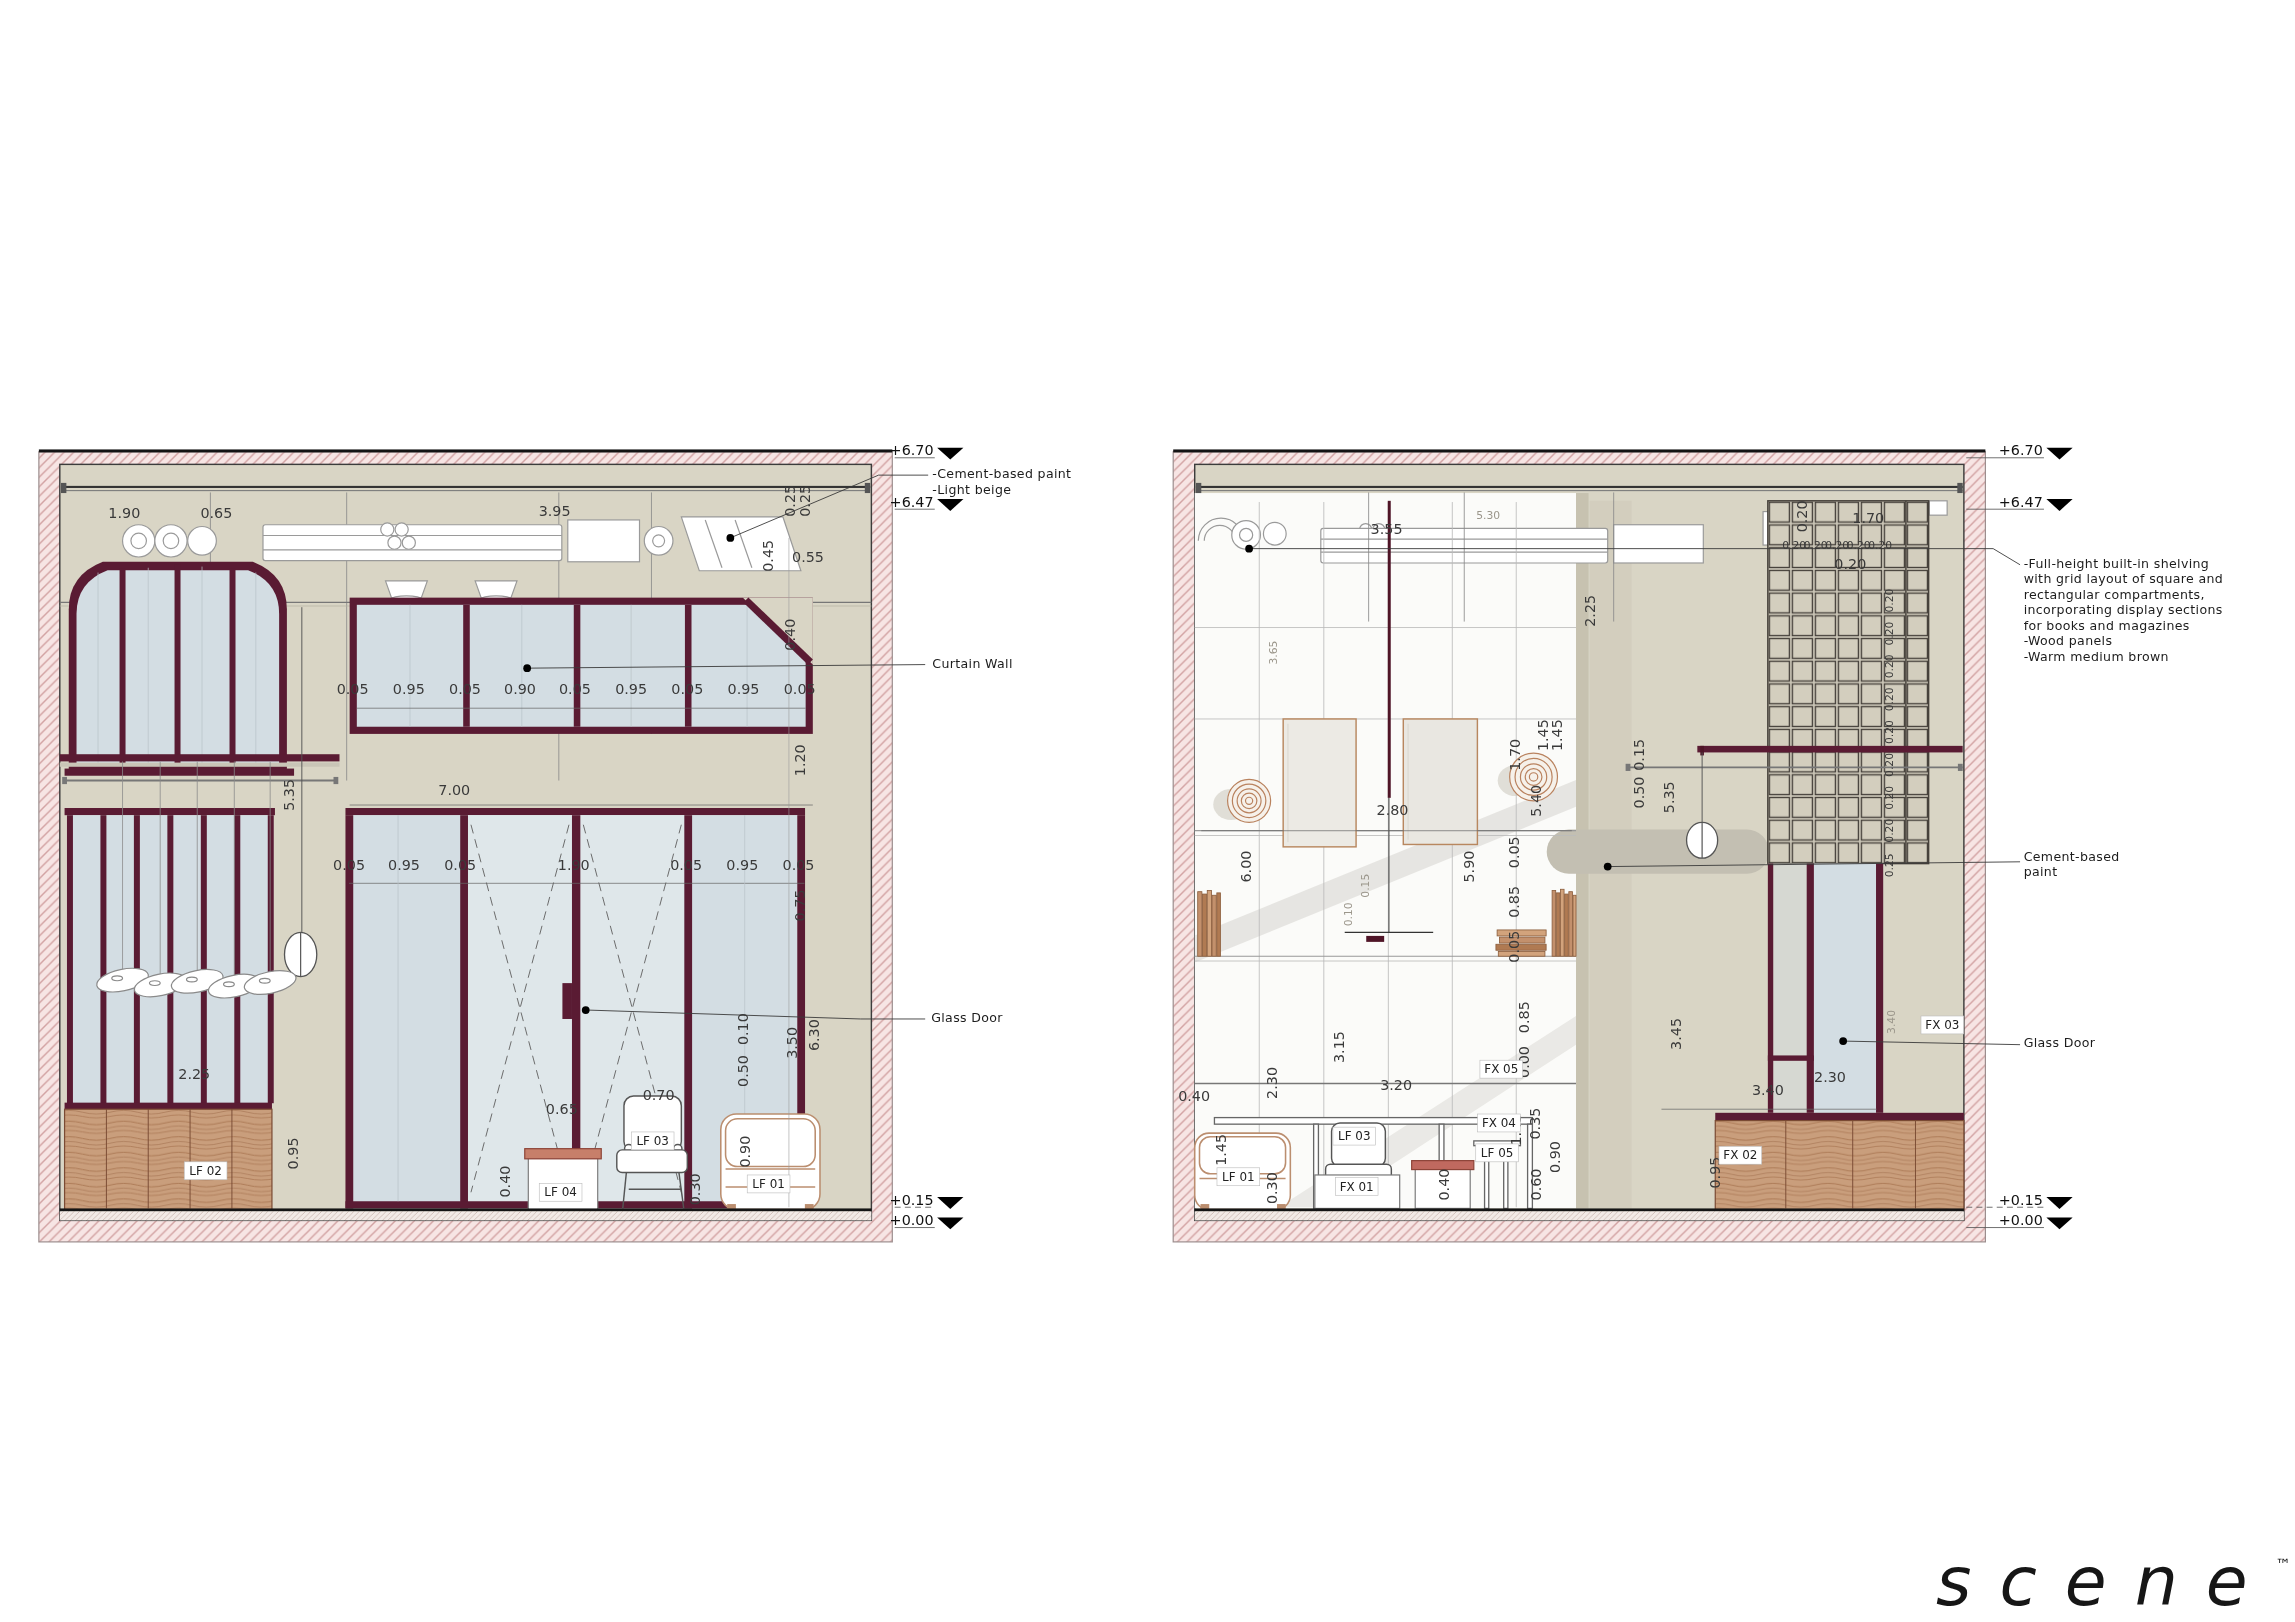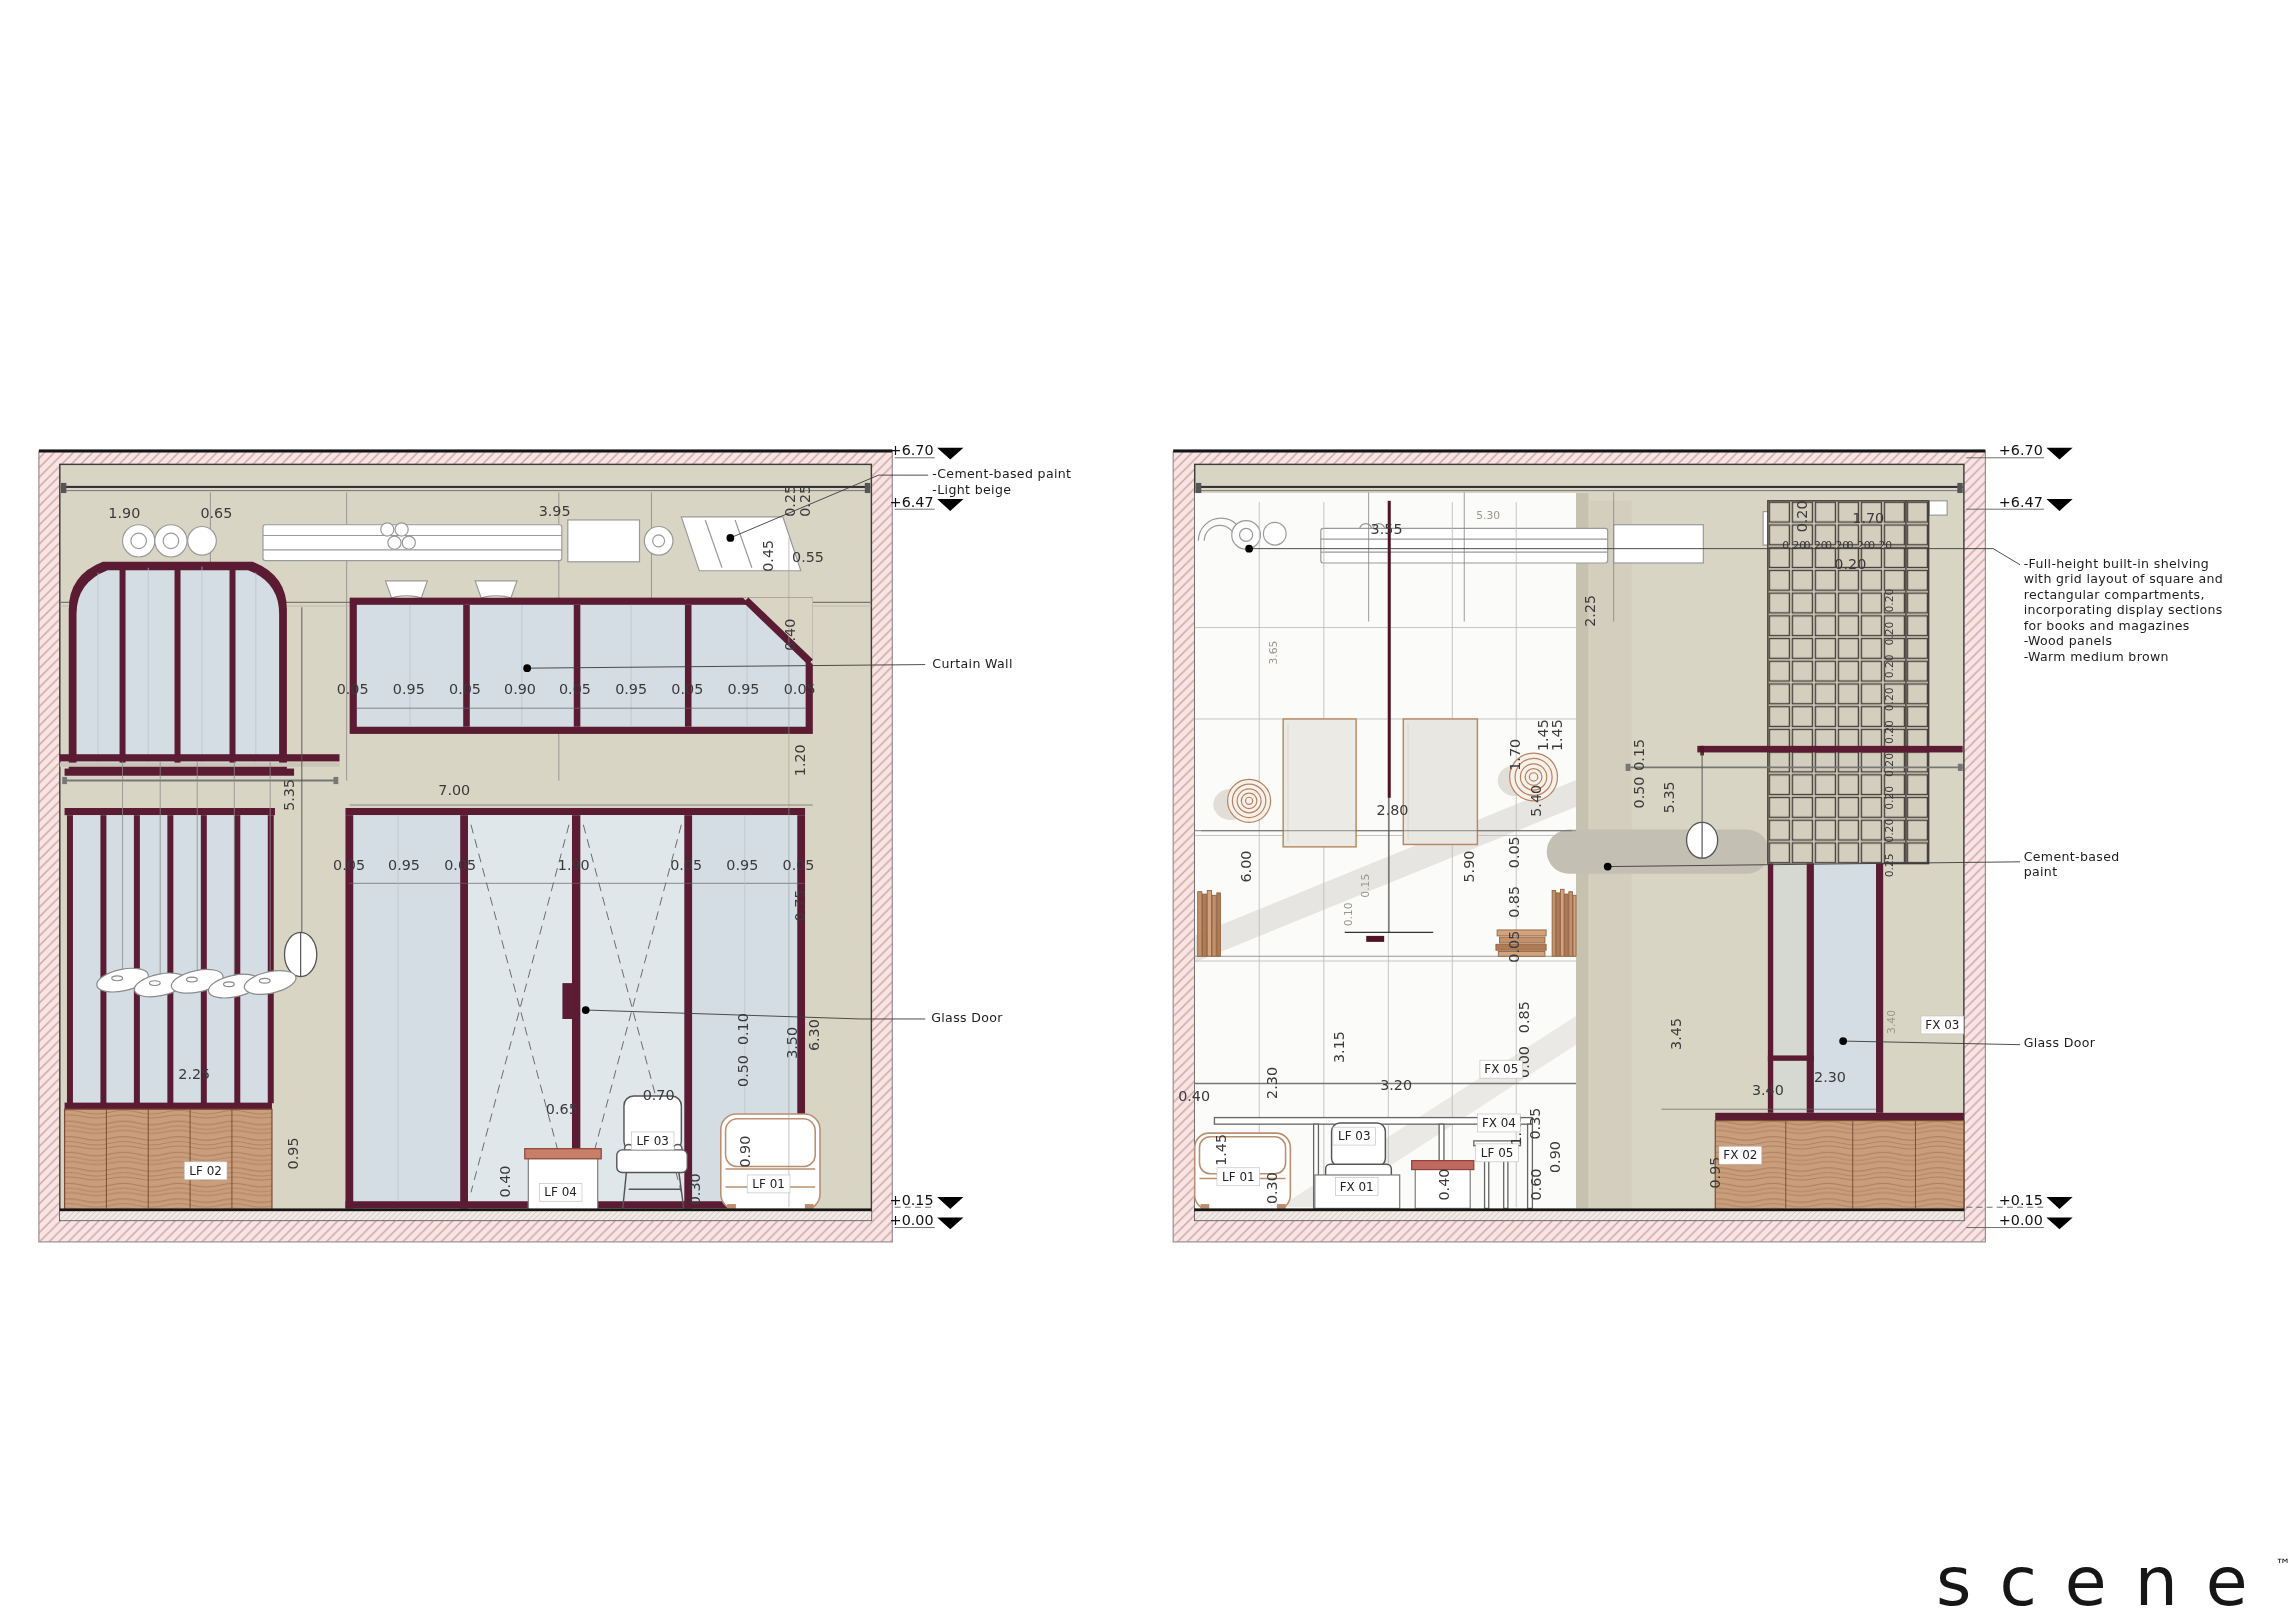--- a/index.html
+++ b/index.html
@@ -7,21 +7,21 @@
          font-family:"DejaVu Sans",sans-serif;}
   svg{position:absolute;left:0;top:0;}
   text{font-family:"DejaVu Sans",sans-serif;}
   .dim{font-size:24px;fill:#3a3a3a;}
   .dim.sm{font-size:18px;}
   .dim.gray{fill:#9b968b;}
   .tagtxt{font-size:20px;fill:#222;}
   .ann{font-size:21px;fill:#1c1c1c;letter-spacing:0.6px;}
   .lvl{font-size:24px;fill:#111;}
   #logo{position:absolute;left:1936px;top:1548px;color:#161616;font-size:68px;
-        letter-spacing:28px;font-weight:400;line-height:1;}
+        letter-spacing:28px;font-weight:400;line-height:1;font-style:italic;}
   #logo sup{font-size:15.5px;letter-spacing:1.2px;vertical-align:35px;}
 </style>
 </head>
 <body>
 
 <div id="stage">
 <svg id="svg-main" width="2295" height="1622" viewBox="0 0 3840 2714">
   <defs>
     <pattern id="hatchPink" width="16" height="16" patternUnits="userSpaceOnUse">
       <rect width="16" height="16" fill="#f7e5e4"></rect>

